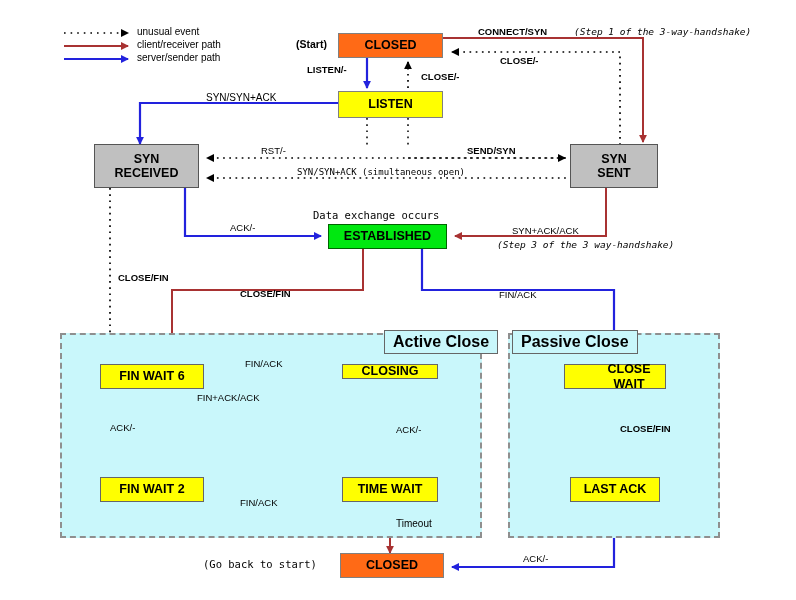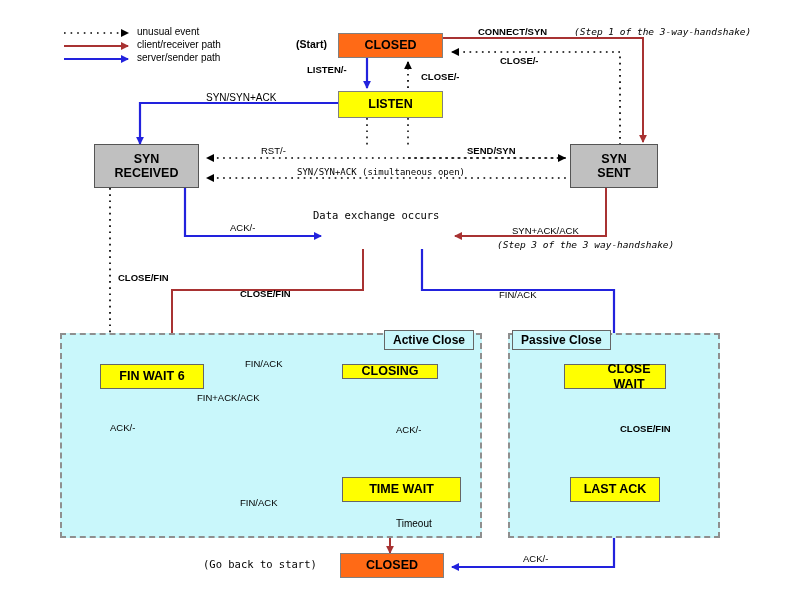--- a/index.html
+++ b/index.html
@@ -10,21 +10,21 @@
         display:flex;align-items:center;justify-content:center;text-align:center;
         font-weight:bold;font-size:12.5px;color:#000;line-height:1.15;z-index:4;}
   .n-closed{background:#ff6a16;border-color:#808080;}
   .n-listen{background:#ffff00;border-color:#808080;}
   .n-gray{background:#c0c0c0;border-color:#555;}
   .n-est{background:#00e810;border-color:#006400;}
   .n-yellow{background:#ffff00;border-color:#666;}
   .panel{position:absolute;box-sizing:border-box;background:#c9f7fb;
          border:2px dashed #8f8f8f;z-index:1;}
   .panel-title{position:absolute;box-sizing:border-box;background:#c9f7fb;
-         border:1px solid #666;font-size:12px;font-weight:bold;color:#000;
+         border:1px solid #666;font-size:16px;font-weight:bold;color:#000;
          padding:2px 8px;z-index:5;}
   .lbl{position:absolute;font-size:9.5px;color:#000;white-space:nowrap;z-index:6;}
   .lbl-b{font-weight:bold;}
   .lbl-mono{font-family:"DejaVu Sans Mono","Liberation Mono",monospace;font-size:10.5px;}
   .lbl-ital{font-family:"DejaVu Sans Mono","Liberation Mono",monospace;
             font-style:italic;font-size:9.5px;}
   .legend-lbl{position:absolute;font-size:10px;color:#000;white-space:nowrap;z-index:6;}
 </style>
 </head>
 <body>
@@ -118,31 +118,37 @@
   <div class="node n-gray" style="left:94px;top:144px;width:105px;height:44px;flex-direction:column;">
     <span>SYN</span>
     <span>RECEIVED</span>
   </div>
 
   <div class="node n-gray" style="left:570px;top:144px;width:88px;height:44px;flex-direction:column;">
     <span>SYN</span>
     <span>SENT</span>
   </div>
 
+  <div class="node n-est" style="left:328px;top:224px;width:119px;height:25px;">
+    <span>ESTABLISHED</span>
+  </div>
 
   <div class="node n-yellow" style="left:100px;top:364px;width:104px;height:25px;">
     <span>FIN WAIT 6</span>
   </div>
 
   <div class="node n-yellow" style="left:342px;top:364px;width:96px;height:15px;">
     <span>CLOSING</span>
   </div>
 
-
-  <div class="node n-yellow" style="left:342px;top:477px;width:119px;height:25px;">
+  <div class="node n-yellow" style="left:100px;top:477px;width:104px;height:25px;">
+    <span>FIN WAIT 2</span>
+  </div>
+
+  <div class="node n-yellow" style="left:342px;top:477px;width:96px;height:25px;">
     <span>TIME WAIT</span>
   </div>
 
   <div class="node n-yellow" style="left:564px;top:364px;width:102px;height:25px;padding-left:28px;">
     <span>CLOSE WAIT</span>
   </div>
 
   <div class="node n-yellow" style="left:570px;top:477px;width:90px;height:25px;">
     <span>LAST ACK</span>
   </div>

